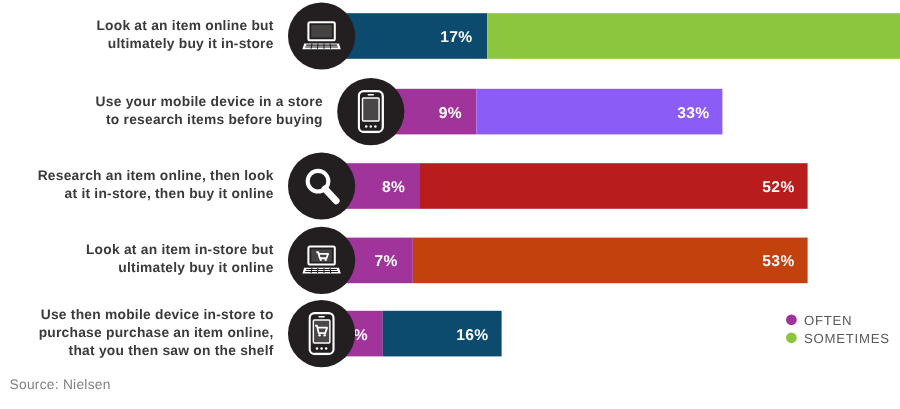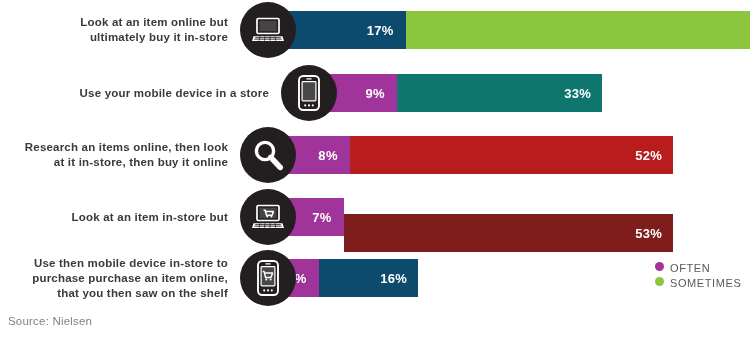--- a/index.html
+++ b/index.html
@@ -97,46 +97,47 @@
         <line x1="19" y1="20.3" x2="19" y2="24.6"></line>
         <line x1="24" y1="20.3" x2="24.6" y2="24.6"></line>
       </g>
     </svg>
         </div>
       </div>
     </div>
     <div class="row" style="top: 65px; margin-left: 41px;">
       <div class="row-label">
         <span class="ln">Use your mobile device in a store</span>
+        <span class="ln">to research items before buying</span>
       </div>
       <div class="bar-area">
         <div class="bar-track" style="left: 38px;">
           <div class="seg seg-often" style="width: 77.98px; background: rgb(160, 52, 154);">
             <span class="seg-val">9%</span>
           </div>
-          <div class="seg seg-sometimes" style="width: 205.26px; background: #0f766e;">
+          <div class="seg seg-sometimes" style="width: 205.26px; background: #8b5cf6;">
             <span class="seg-val">33%</span>
           </div>
         </div>
         <div class="icon-badge" style="background: rgb(35, 31, 32);">
     <svg width="22" height="36" viewBox="0 0 22 36">
       <rect x="1" y="1" width="20" height="34" rx="4.2" fill="none" stroke="#ffffff" stroke-width="1.9"></rect>
       <rect x="4.1" y="6.6" width="13.8" height="19.2" rx="0.8" fill="#ffffff" opacity="0.18"></rect>
       <rect x="4.1" y="6.6" width="13.8" height="19.2" rx="0.8" fill="none" stroke="#ffffff" stroke-width="1.2"></rect>
       <rect x="8.3" y="3.3" width="5.4" height="1.3" rx="0.6" fill="#ffffff"></rect>
       <circle cx="7.2" cy="30.4" r="1.05" fill="#ffffff"></circle>
       <circle cx="11" cy="30.4" r="1.05" fill="#ffffff"></circle>
       <circle cx="14.8" cy="30.4" r="1.05" fill="#ffffff"></circle>
     </svg>
         </div>
       </div>
     </div>
     <div class="row" style="top: 127px;">
       <div class="row-label">
-        <span class="ln">Research an items online, then look</span>
+        <span class="ln">Research an item online, then look</span>
         <span class="ln">at it in-store, then buy it online</span>
       </div>
       <div class="bar-area">
         <div class="bar-track" style="left: 38px;">
           <div class="seg seg-often" style="width: 71.76px; background: rgb(160, 52, 154);">
             <span class="seg-val">8%</span>
           </div>
           <div class="seg seg-sometimes" style="width: 323.44px; background: #b91c1c;">
             <span class="seg-val">52%</span>
           </div>
@@ -145,27 +146,28 @@
     <svg width="34" height="34" viewBox="0 0 34 34">
       <circle cx="14" cy="13" r="8.6" fill="none" stroke="#ffffff" stroke-width="3.4"></circle>
       <line x1="19.8" y1="19.4" x2="29.2" y2="29.4" stroke="#ffffff" stroke-width="5.6" stroke-linecap="round"></line>
     </svg>
         </div>
       </div>
     </div>
     <div class="row" style="top: 189px;">
       <div class="row-label">
         <span class="ln">Look at an item in-store but</span>
+        <span class="ln">ultimately buy it online</span>
       </div>
       <div class="bar-area">
         <div class="bar-track" style="left: 38px;">
           <div class="seg seg-often" style="width: 65.54px; background: rgb(160, 52, 154);">
             <span class="seg-val">7%</span>
           </div>
-          <div class="seg seg-sometimes" style="width: 329.66px; background: #7f1d1d; margin-top: 16px;">
+          <div class="seg seg-sometimes" style="width: 329.66px; background: #c2410c;">
             <span class="seg-val">53%</span>
           </div>
         </div>
         <div class="icon-badge" style="background: rgb(35, 31, 32);">
     <svg width="34" height="28" viewBox="0 0 34 28">
       <rect x="6" y="2.5" width="22" height="15" rx="1.3" fill="none" stroke="#ffffff" stroke-width="1.7"></rect>
       <rect x="8.4" y="4.8" width="17.2" height="10.4" fill="#ffffff" opacity="0.16"></rect>
       <path d="M12.6 7.2 h1.6 l1.3 5.0 h5.6 l1.3 -3.6 h-7.4" fill="none" stroke="#ffffff" stroke-width="1.5" stroke-linejoin="round"></path>
       <circle cx="16.3" cy="13.6" r="0.95" fill="#ffffff"></circle>
       <circle cx="20.4" cy="13.6" r="0.95" fill="#ffffff"></circle>

